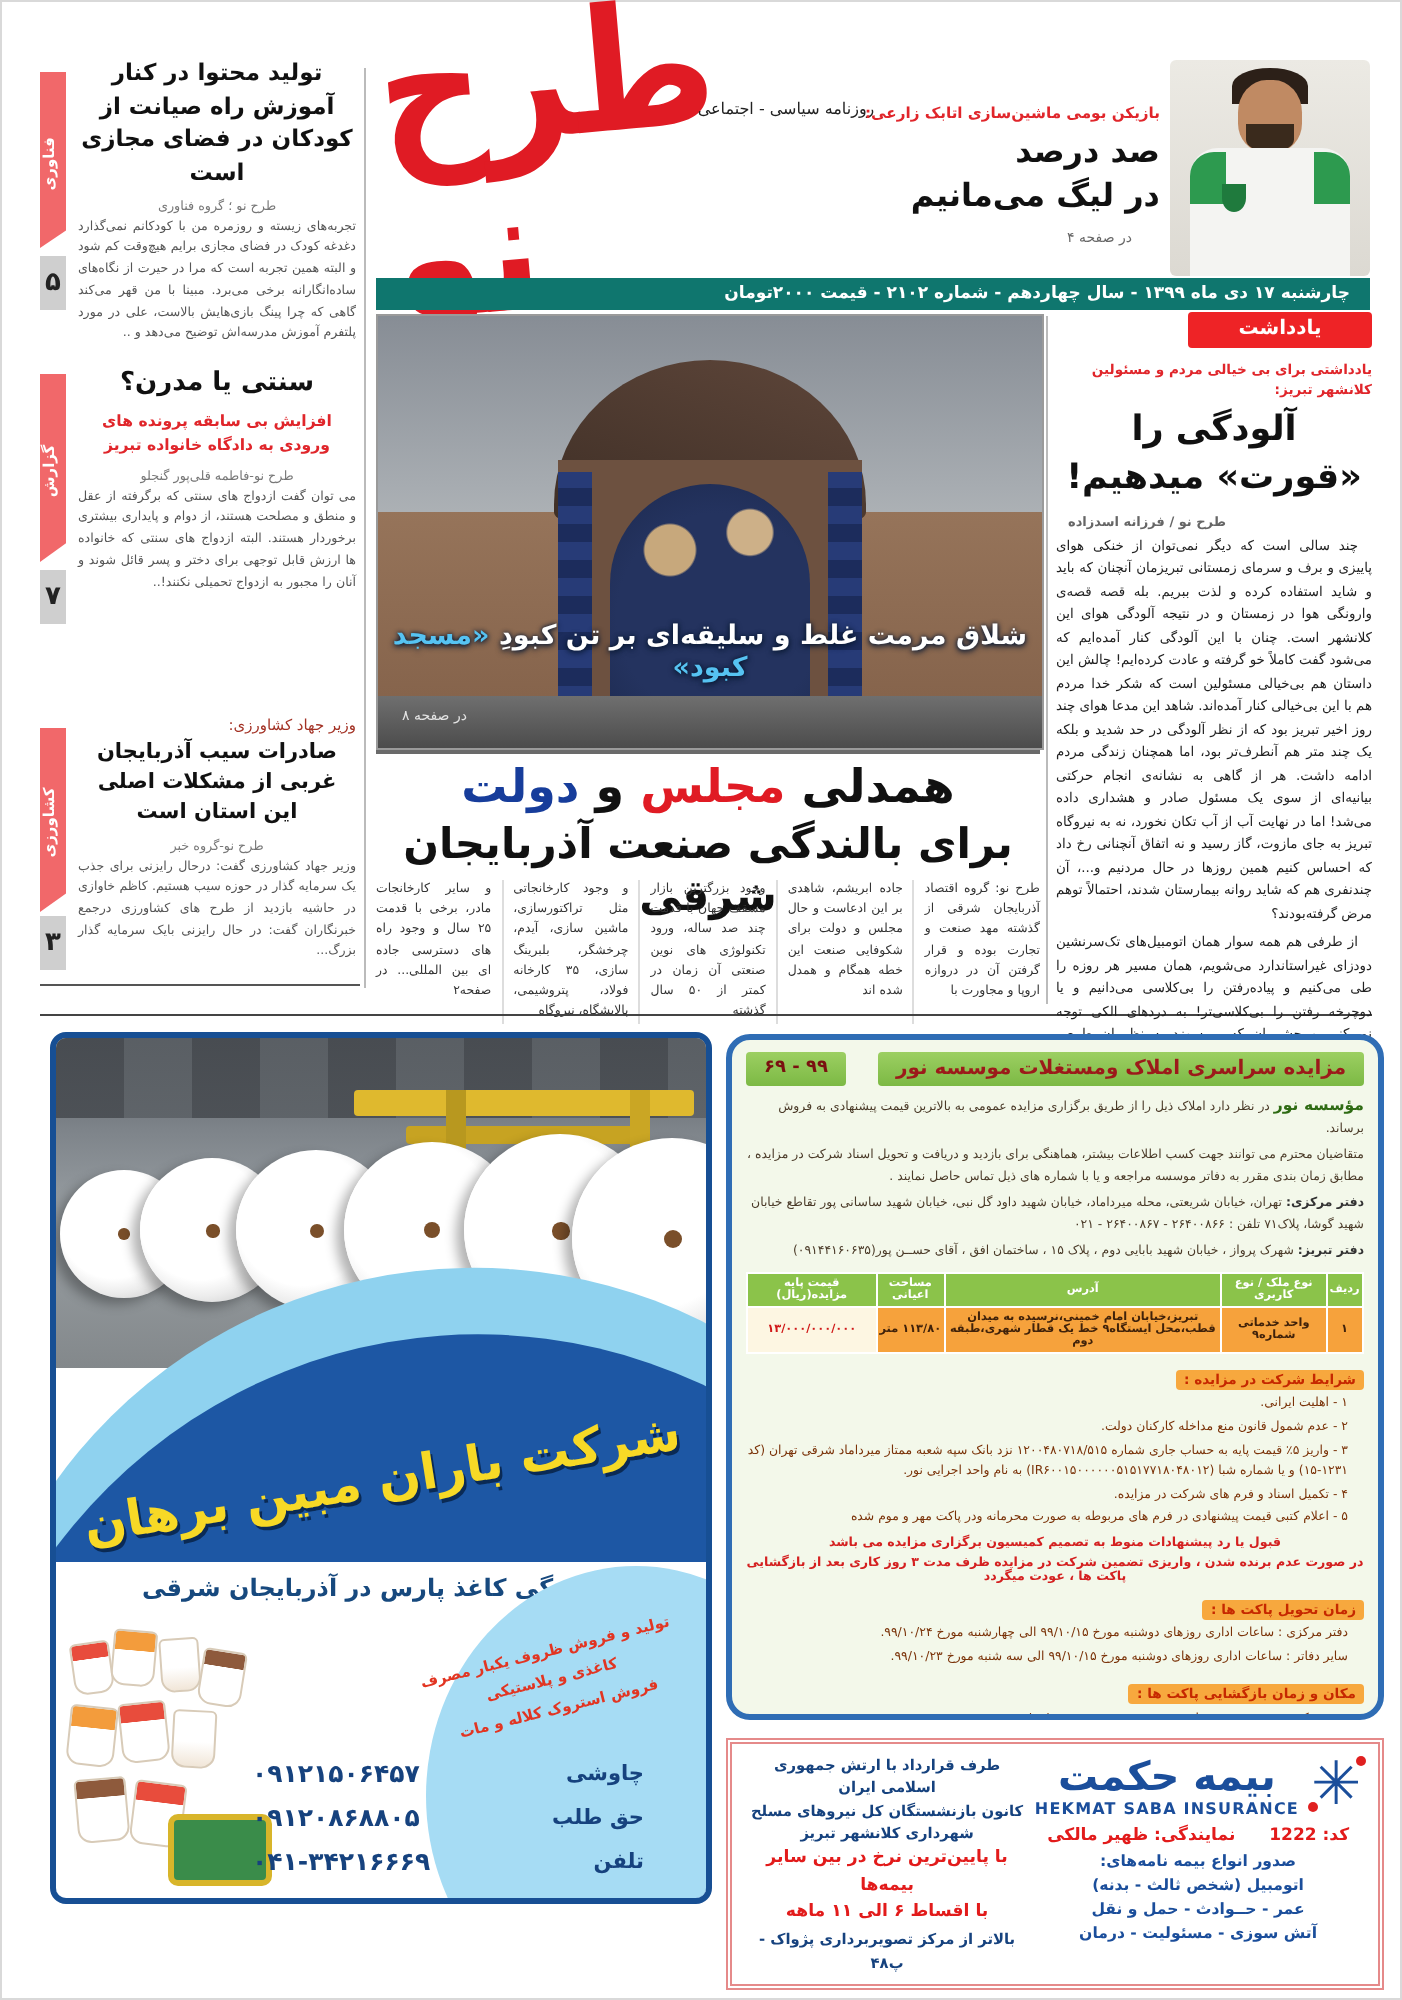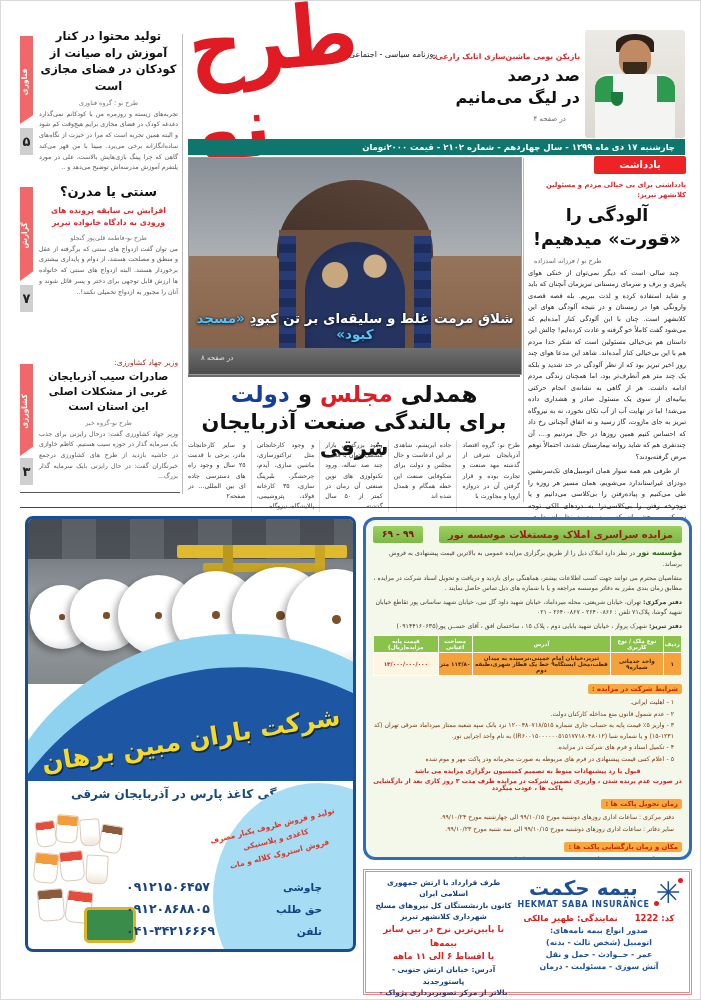--- a/index.html
+++ b/index.html
@@ -76,21 +76,21 @@
   .main-cols .col + .col{border-right:1px solid #ddd;padding-right:5px;}
   .main-rule{left:20px;top:507px;width:666px;border-top:1.5px solid #444;height:0;}
   .vline1{left:182px;top:34px;width:0;height:460px;border-left:1px solid #bbb;}
   .vline2{left:523px;top:158px;width:0;height:344px;border-left:1px solid #bbb;}
   
   .note{left:528px;top:156px;width:158px;direction:rtl;}
   .note-box{width:92px;height:18px;background:#ee2326;color:#fff;font-size:10px;font-weight:bold;
      text-align:center;line-height:18px;border-radius:2px;margin-right:0;margin-left:auto; margin-left:0;}
   .note-kicker{color:#e0262b;font-size:6.8px;font-weight:bold;text-align:right;margin-top:6px;line-height:1.5;}
   .note-h{font-size:17.5px;font-weight:bold;color:#111;text-align:center;line-height:1.35;margin-top:4px;}
-  .note-byline{color:#666;font-size:6.5px;text-align:left;padding-left:6px;margin-top:5px;}
+  .note-byline{color:#666;font-size:6.5px;text-align:left;padding-left:6px;margin-top:5px;font-weight:bold;}
   .note-body{color:#222;font-size:6.7px;text-align:justify;line-height:1.72;margin-top:3px;}
   .note-body p{margin:0 0 3px;text-indent:7px;}
   .note-ref{font-size:7.5px;font-weight:bold;text-align:right;margin-top:2px;}
   
   .paper-ad{left:25px;top:516px;width:331px;height:436px;border:3px solid #174f94;border-radius:8px;
      overflow:hidden;background:#fff;box-sizing:border-box;}
   .factory{position:absolute;left:0;top:0;width:100%;height:165px;
      background:linear-gradient(180deg,#585d63 0%,#7e848a 28%,#9aa0a4 55%,#83888b 100%);}
   .machrow{position:absolute;top:0;left:0;width:100%;height:40px;
      background:repeating-linear-gradient(90deg,#45494e 0 34px,#5a5f64 34px 68px);opacity:.85;}
@@ -417,17 +417,16 @@
       <div>عمر - حــوادث - حمل و نقل</div>
       <div>آتش سوزی - مسئولیت - درمان</div>
     </div>
   </div>
   <div class="ins-left">
     <div class="ins-l">طرف قرارداد با ارتش جمهوری اسلامی ایران</div>
     <div class="ins-l">کانون بازنشستگان کل نیروهای مسلح</div>
     <div class="ins-l">شهرداری کلانشهر تبریز</div>
     <div class="ins-r">با پایین‌ترین نرخ در بین سایر بیمه‌ها</div>
     <div class="ins-r">با اقساط ۶ الی ۱۱ ماهه</div>
-    <div class="ins-l">آدرس: خیابان ارتش جنوبی - پاستورجدید</div>
     <div class="ins-l">بالاتر از مرکز تصویربرداری پژواک - پ۴۸</div>
 
   </div>
 </div>
 
 </body></html>

